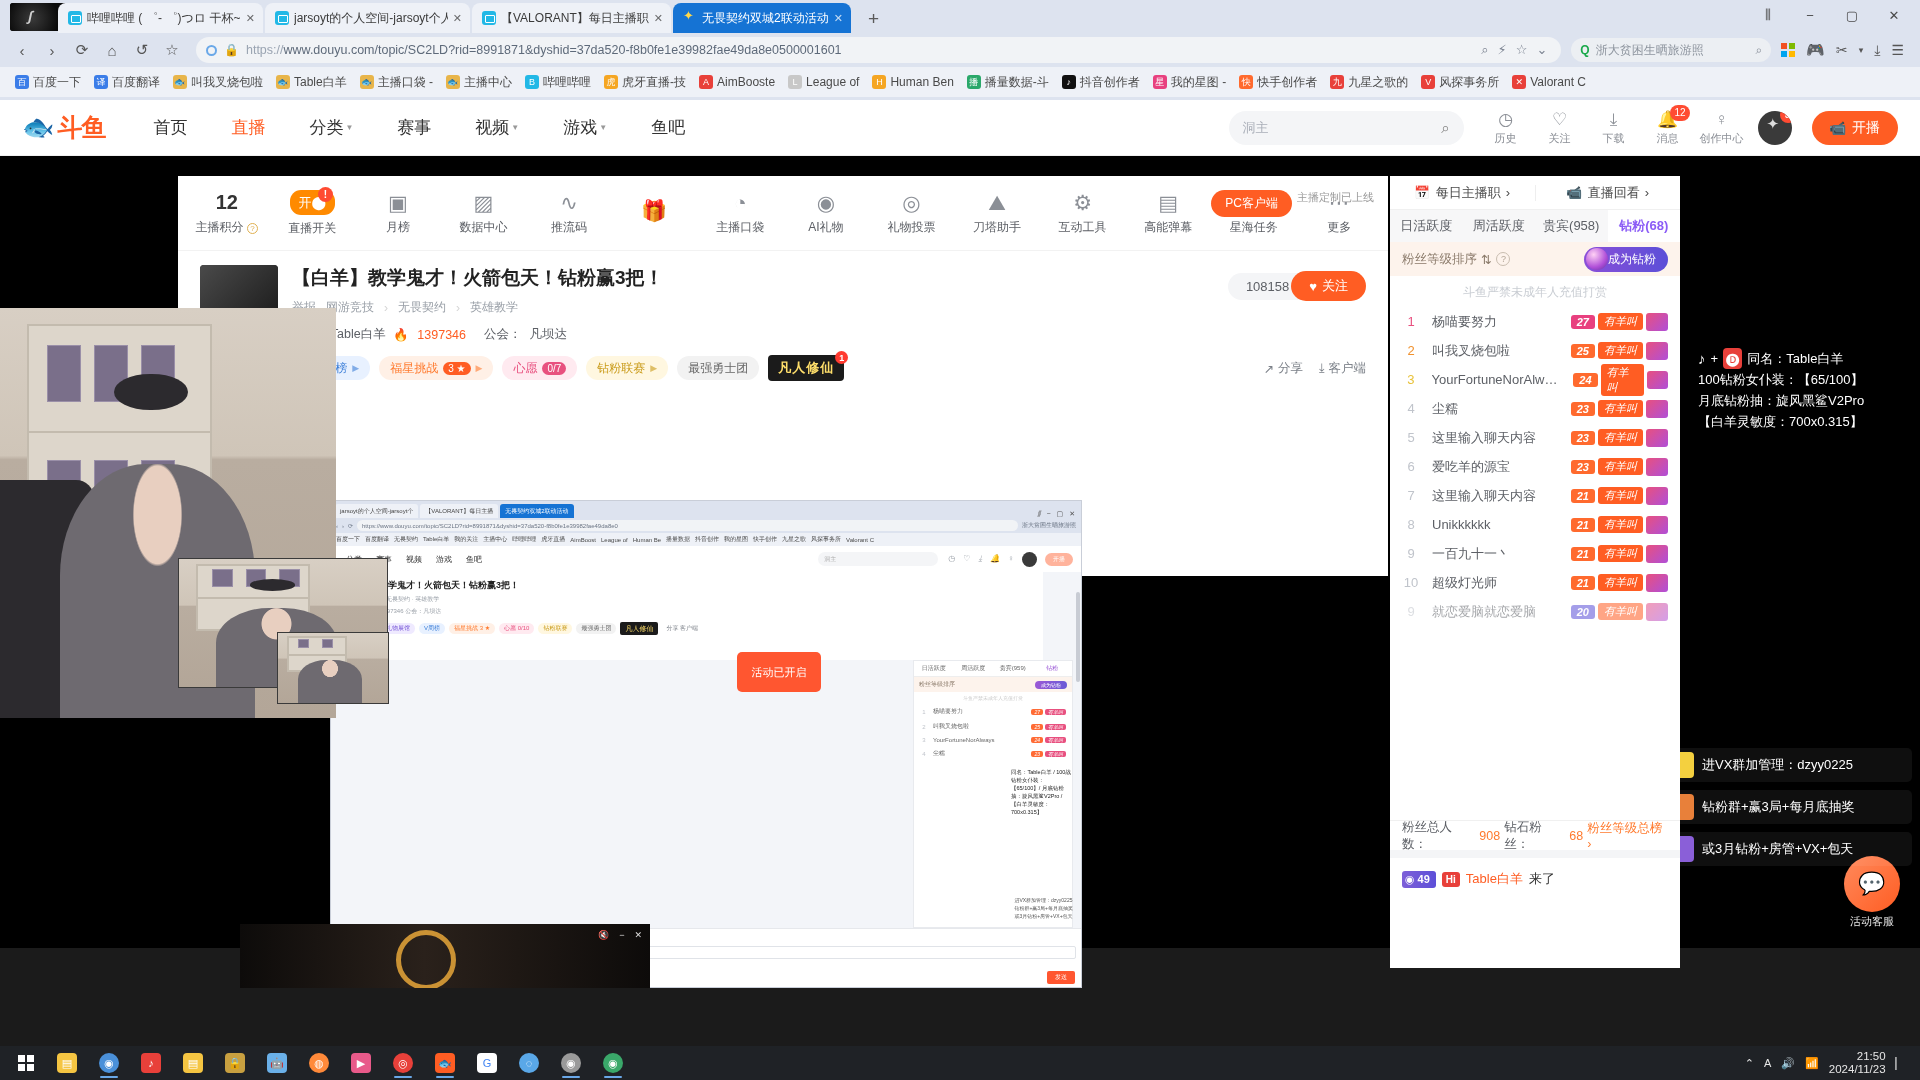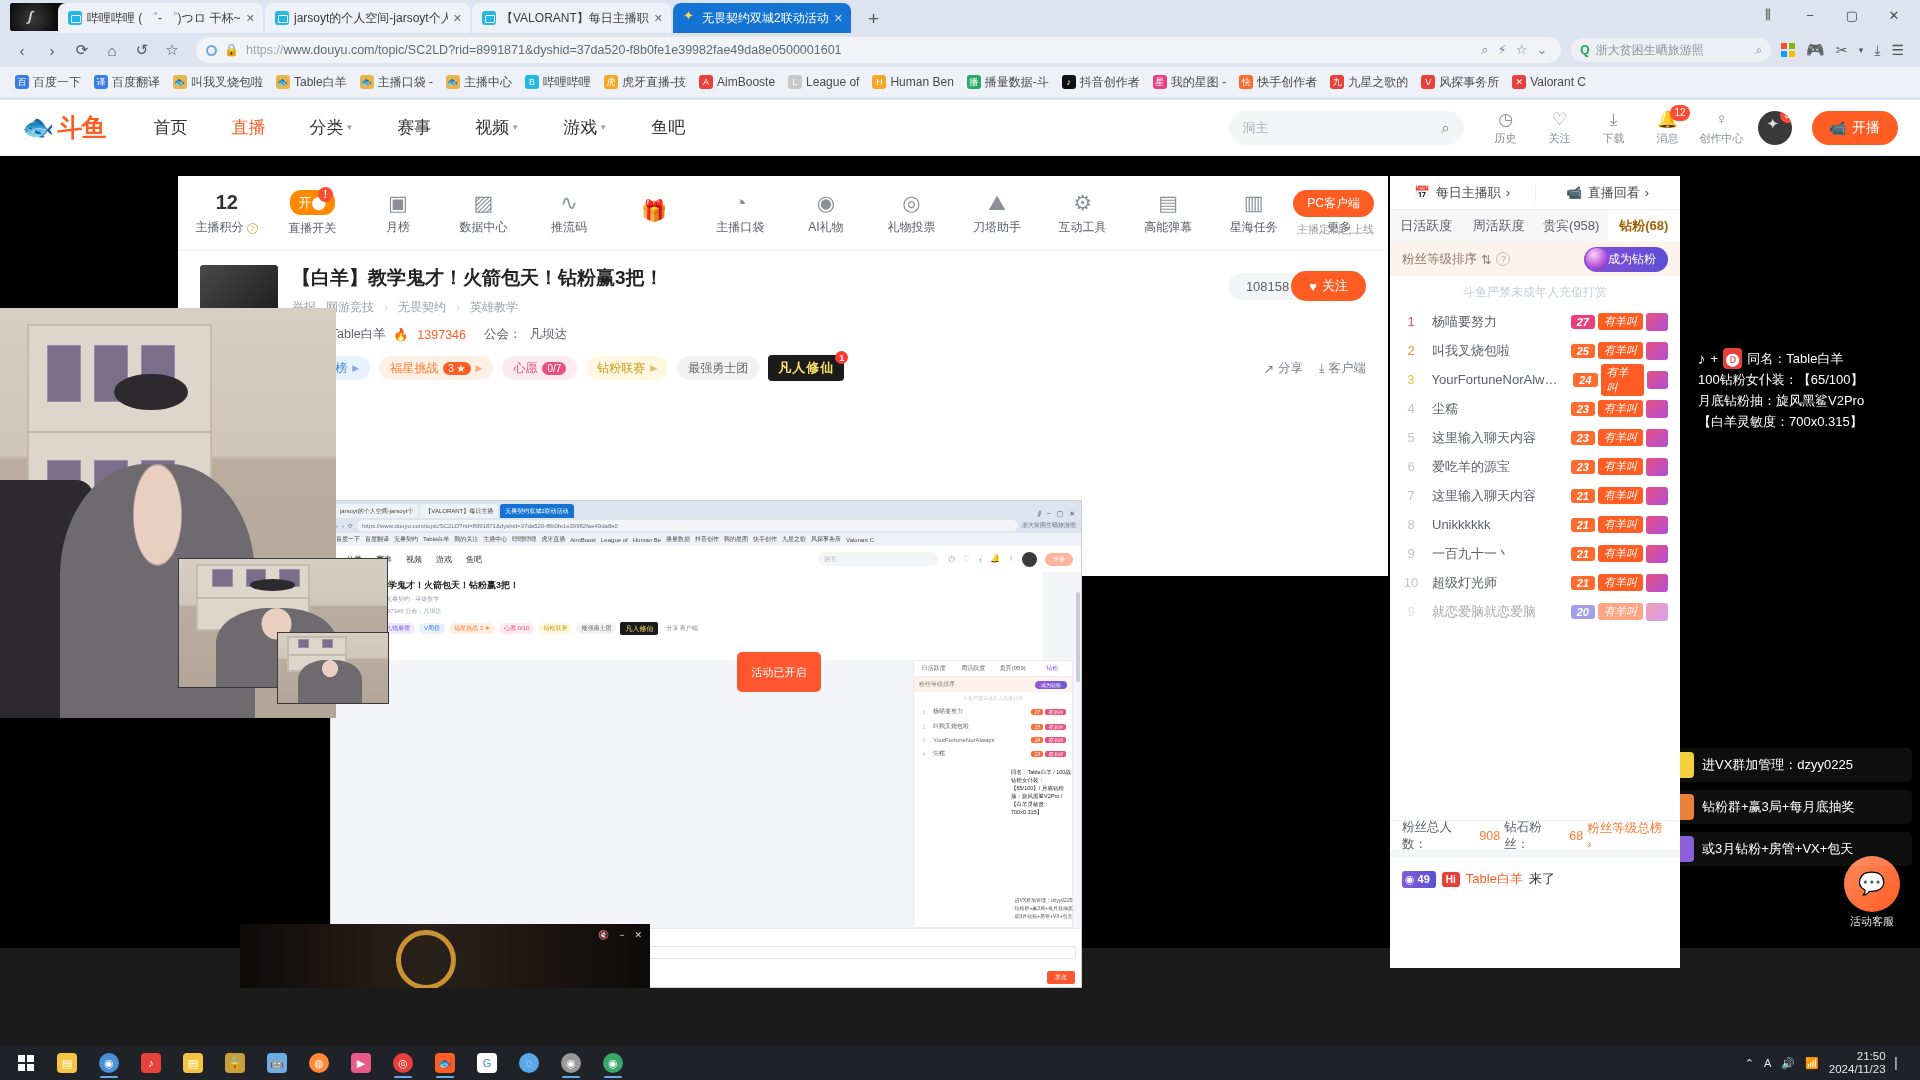--- a/index.html
+++ b/index.html
@@ -78,21 +78,21 @@
 
   
   .card { position:absolute; left:178px; top:20px; width:1210px; height:400px; background:#fff; }
   .tbar { height:75px; display:flex; align-items:center; padding:0 6px; border-bottom:1px solid #f2f2f2; }
   .tb-item { flex:1; display:flex; flex-direction:column; align-items:center; gap:5px; position:relative; }
   .tb-item .ig { font-size:21px; color:#8b8f96; line-height:23px; }
   .tb-item .il { font-size:12px; color:#5d6066; white-space:nowrap; }
   .tb-pts .num { font-size:20px; color:#333; font-weight:bold; }
   .tb-on .ig { color:#ff8a00; }
   .tb-badge { position:absolute; right:26%; top:-3px; width:15px; height:15px; background:#ff4b32; color:#fff; border-radius:50%; font-size:10px; display:flex; align-items:center; justify-content:center; font-weight:bold; }
-  .pcbtn { position:absolute; right:14px; top:14px; display:flex; flex-direction:column; align-items:flex-end; gap:5px; }
+  .pcbtn { position:absolute; right:14px; top:14px; display:flex; flex-direction:row; align-items:flex-start; gap:5px; }
   .pcbtn .b { background:#ff5d23; color:#fff; border-radius:14px; padding:5px 14px; font-size:12px; }
   .pcbtn .s { font-size:11px; color:#999; }
 
   .roomhead { padding:14px 22px 0 22px; position:relative; }
   .rh1 { display:flex; align-items:flex-start; gap:14px; }
   .rcover { width:78px; height:60px; background:#2b2b2b; border-radius:4px; flex:0 0 78px; position:relative; overflow:hidden; }
   .rcover:after{content:"";position:absolute;inset:0;background:linear-gradient(135deg,#4a4a4a,#1a1a1a);}
   .rtitle { font-size:19px; font-weight:bold; color:#222; }
   .rmeta { display:flex; align-items:center; gap:10px; font-size:12px; color:#9aa0a8; margin-top:8px; }
   .rmeta .sep { color:#d5d5d5; }
@@ -186,21 +186,21 @@
   .vidstrip .dk { position:absolute; inset:0; background:linear-gradient(90deg,#0d0b0a,#2a211b 45%,#0d0b0a); }
   .vidstrip-ctl { position:absolute; right:8px; top:6px; display:flex; gap:10px; color:#ddd; font-size:9px; }
 
   
   .rpanel { position:absolute; left:1390px; top:20px; width:290px; height:792px; background:#fff; display:flex; flex-direction:column; }
   .rp-top { display:flex; align-items:center; height:34px; border-bottom:1px solid #f0f0f0; font-size:13px; color:#4a4a4a; }
   .rp-top > div { flex:1; display:flex; align-items:center; justify-content:center; gap:5px; }
   .rp-top .divider { flex:0 0 1px; height:16px; background:#eee; }
   .rp-tabs { display:flex; height:32px; background:#f7f7f8; font-size:13px; }
   .rp-tabs div { flex:1; display:flex; align-items:center; justify-content:center; color:#5d6066; position:relative; }
-  .rp-tabs div.on { color:#a16207; background:#fff; font-weight:bold; }
+  .rp-tabs div.on { color:#8b5cf6; background:#fff; font-weight:bold; }
   .rp-sort { height:34px; background:#fdf3ec; display:flex; align-items:center; padding:0 12px; font-size:12.5px; color:#8a7a6a; }
   .rp-sort .qm { width:14px; height:14px; border-radius:50%; border:1px solid #c9bdb0; font-size:9px; display:inline-flex; align-items:center; justify-content:center; margin-left:5px; color:#b3a698; }
   .rp-chip { margin-left:auto; background:linear-gradient(90deg,#8a4fd8,#5b4fd8); color:#fff; border-radius:13px; padding:4px 12px 4px 24px; font-size:12px; position:relative; }
   .rp-chip .orb { position:absolute; left:2px; top:1px; width:22px; height:22px; border-radius:50%; background:radial-gradient(circle at 35% 30%,#ffd1f5,#b04fd8 60%,#5b2f9e); }
   .rp-warn { text-align:center; font-size:12px; color:#c9cdd3; padding:8px 0 6px; }
   .rp-list { flex:1; overflow:hidden; }
   .rk-row { display:flex; align-items:center; gap:12px; height:29px; padding:0 12px; }
   .rk-n { width:18px; text-align:center; font-size:13px; color:#c0c4cb; }
   .rk-n.n1{color:#e8507f}.rk-n.n2{color:#f0912e}.rk-n.n3{color:#e8c23a}
   .rk-name { font-size:13px; color:#5d6066; white-space:nowrap; overflow:hidden; text-overflow:ellipsis; }

